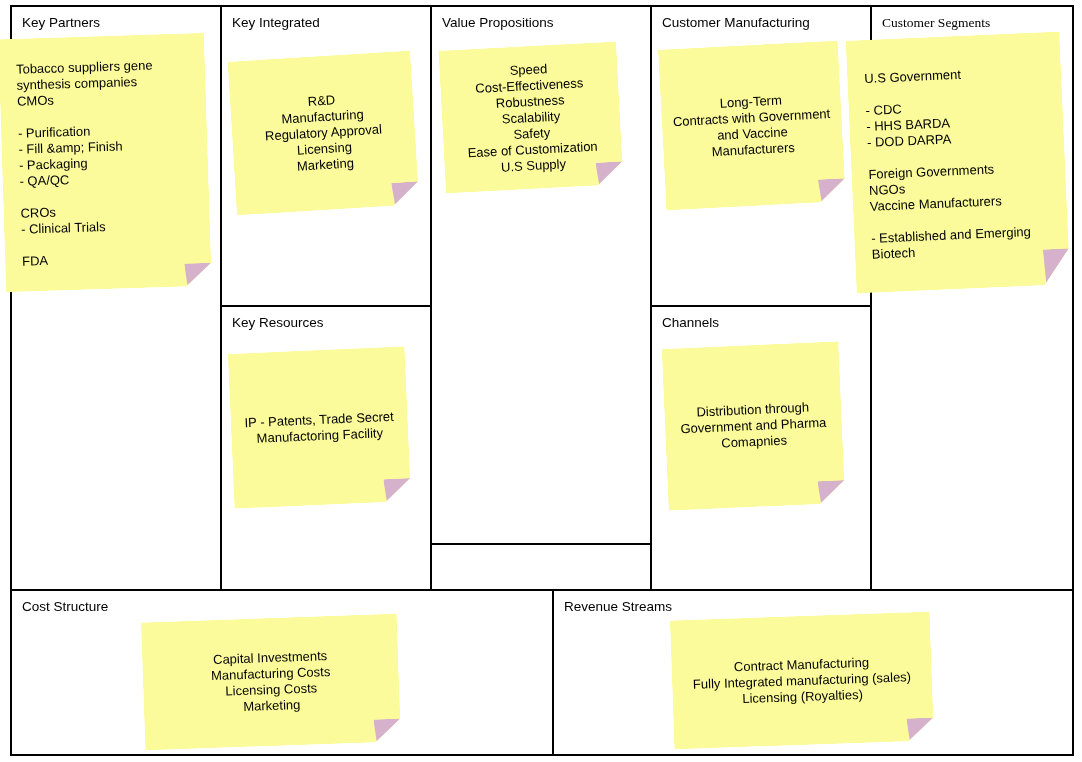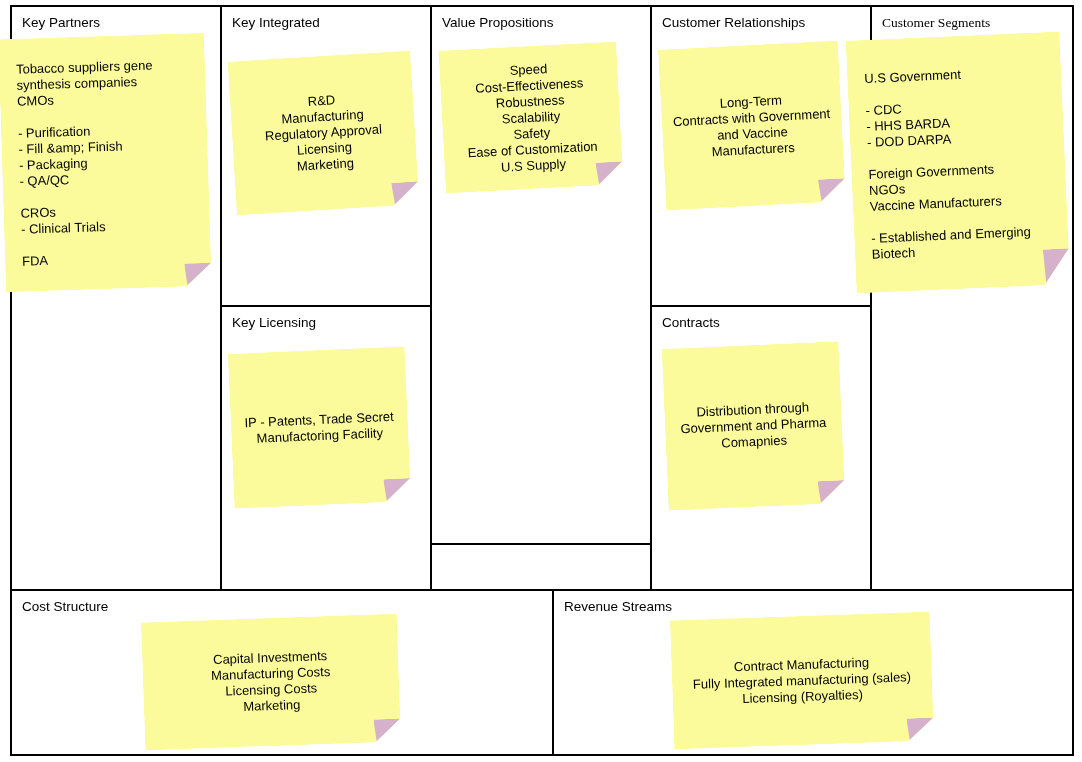--- a/index.html
+++ b/index.html
@@ -84,30 +84,30 @@
 
 <div id="canvas">
 
   <div class="cell" id="cell-key-partners">
     <span class="cell-title">Key Partners</span>
   </div>
   <div class="cell" id="cell-key-activities">
     <span class="cell-title">Key Integrated</span>
   </div>
   <div class="cell" id="cell-key-resources">
-    <span class="cell-title">Key Licensing</span>
+    <span class="cell-title">Key Resources</span>
   </div>
   <div class="cell" id="cell-value-propositions">
     <span class="cell-title">Value Propositions</span>
   </div>
   <div class="cell" id="cell-customer-relationships">
-    <span class="cell-title">Customer Relationships</span>
+    <span class="cell-title">Customer Manufacturing</span>
   </div>
   <div class="cell" id="cell-channels">
-    <span class="cell-title">Contracts</span>
+    <span class="cell-title">Channels</span>
   </div>
   <div class="cell" id="cell-customer-segments">
     <span class="cell-title">Customer Segments</span>
   </div>
   <div class="cell" id="cell-cost-structure">
     <span class="cell-title">Cost Structure</span>
   </div>
   <div class="cell" id="cell-revenue-streams">
     <span class="cell-title">Revenue Streams</span>
   </div>

